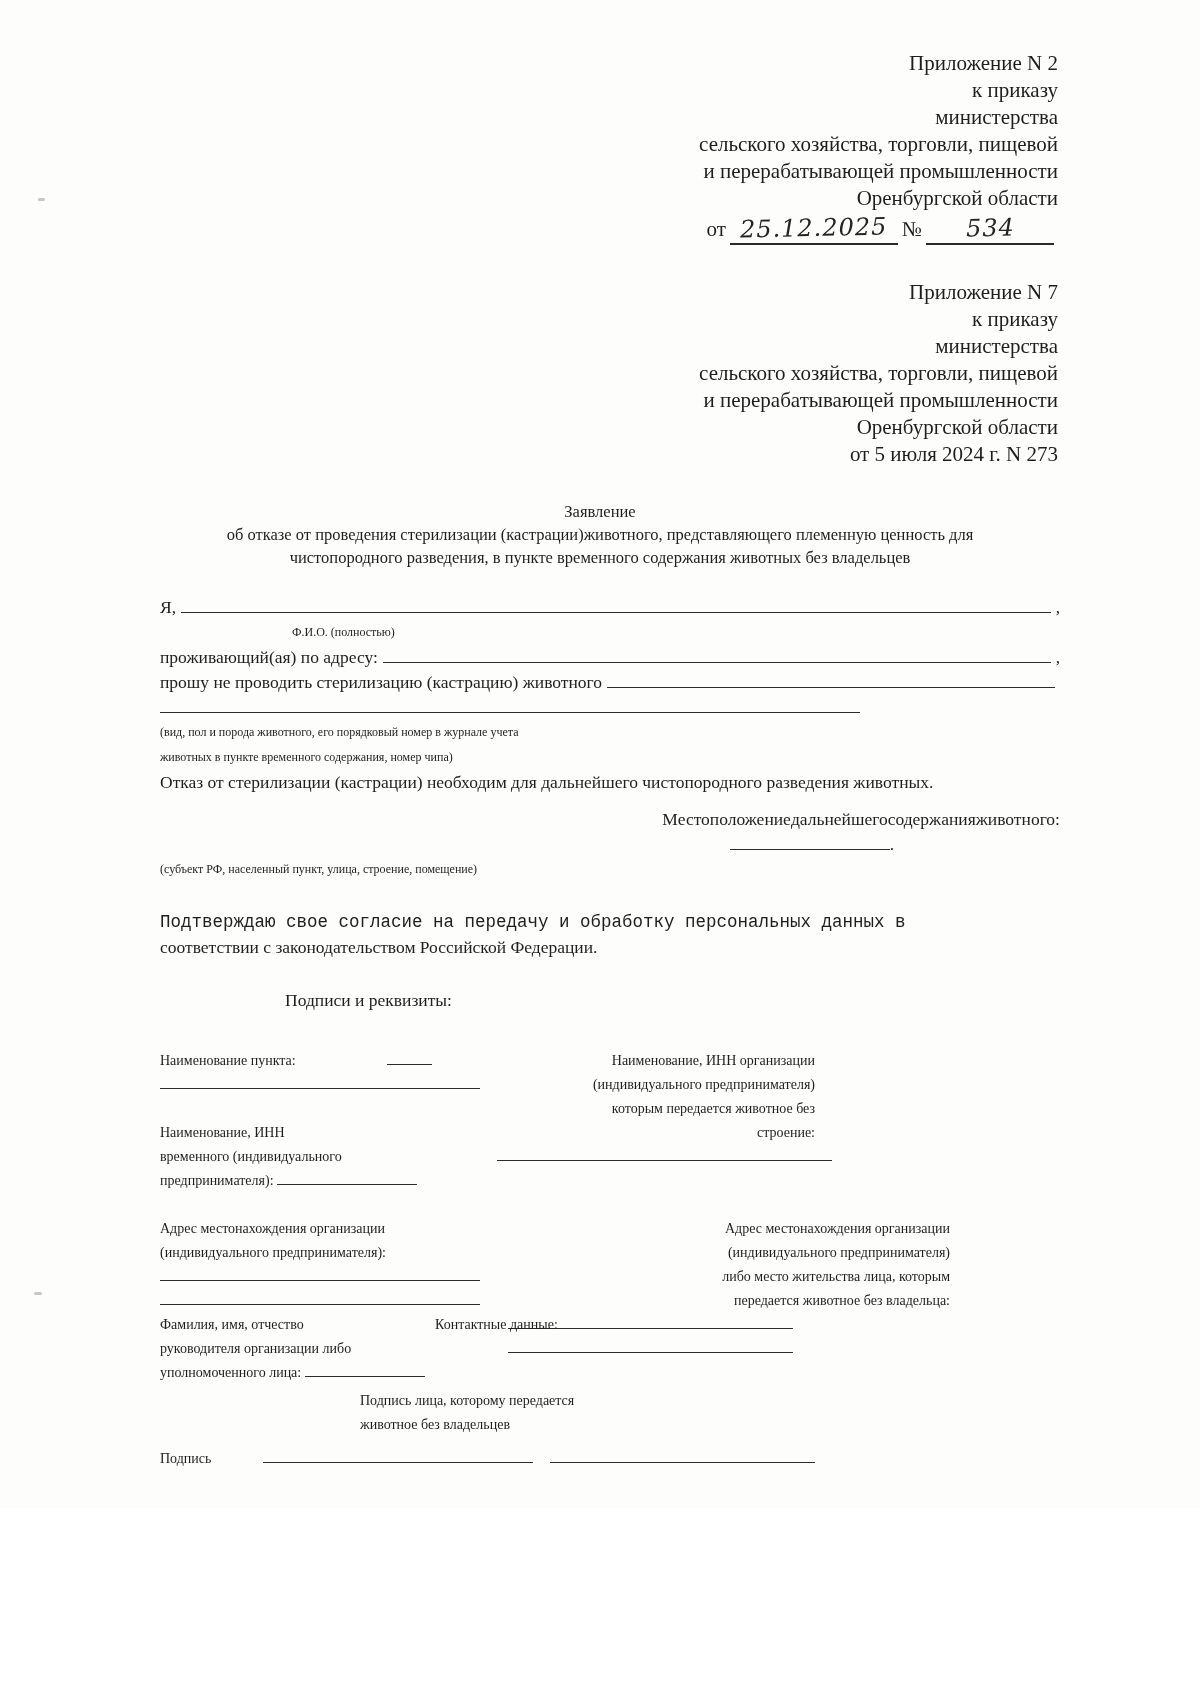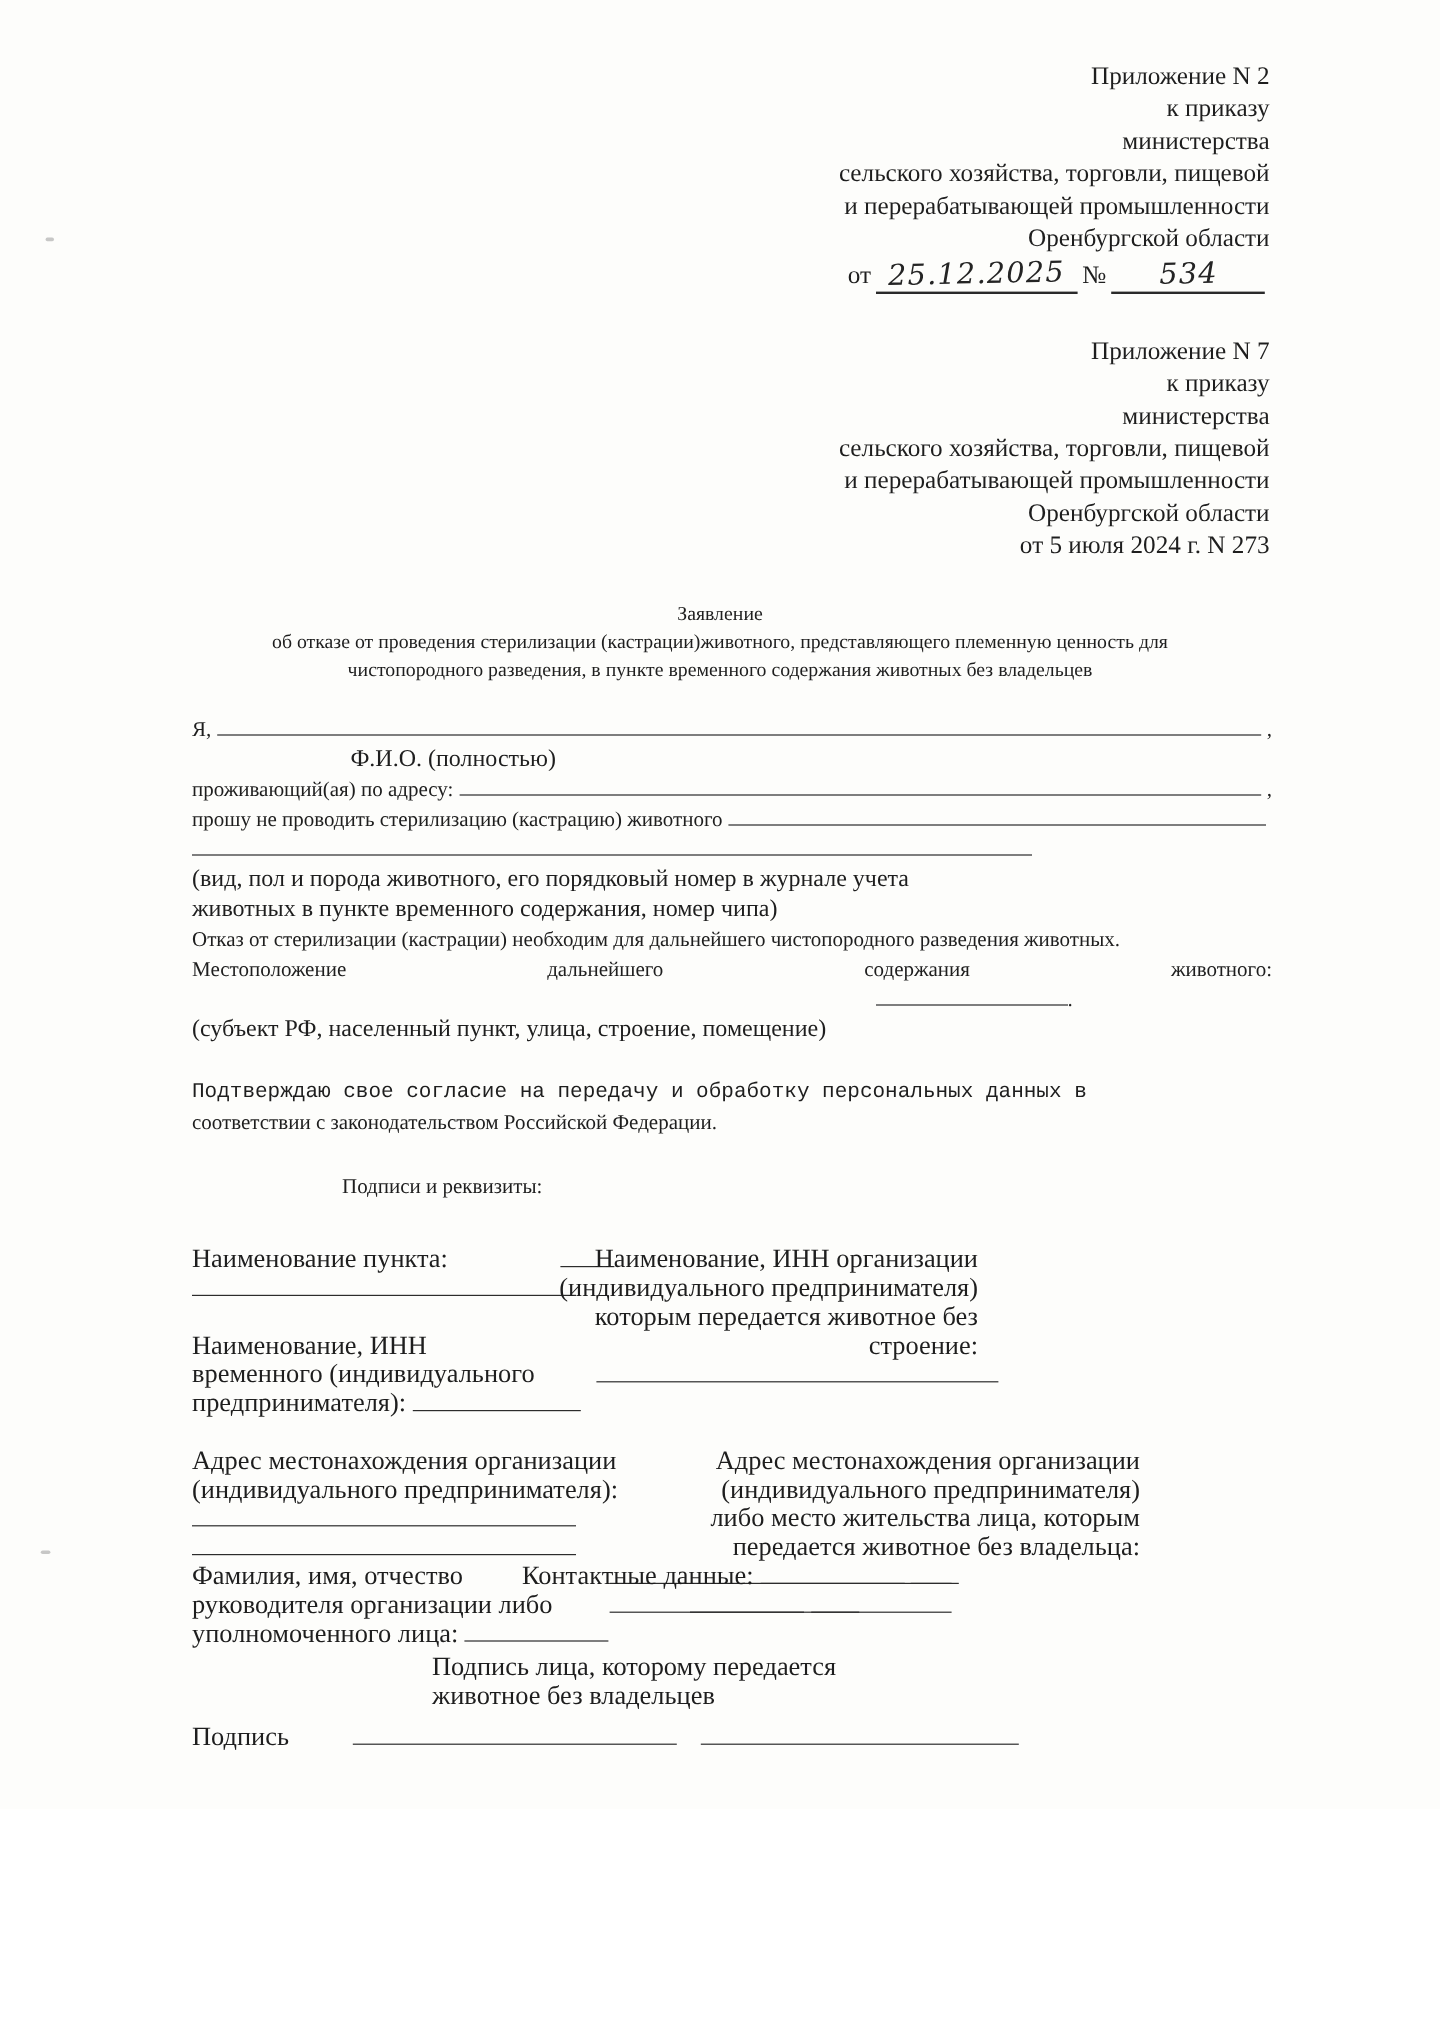--- a/index.html
+++ b/index.html
@@ -31,29 +31,29 @@
   }
 
   
   .title { text-align: center; margin-top: 32px; font-size: 16.5px; line-height: 23px; padding: 0 150px; }
 
   
   .bodytext { margin: 26px 140px 0 160px; font-size: 17.5px; line-height: 25px; }
   .flexline { display: flex; align-items: baseline; }
   .blank { display: inline-block; border-bottom: 1px solid #2c2c2c; height: 16px; vertical-align: baseline; }
   .grow { flex: 1 1 auto; margin: 0 5px; }
-  .caption { font-size: 20px; }
+  .caption { font-size: 12px; }
   .fio-cap { padding-left: 132px; }
-  .justify { display: flex; justify-content: space-between; }
+  .justify { display: flex; justify-content: flex-end; margin-top: 12px; }
   .loc-blank-row { text-align: right; padding-right: 166px; }
   .consent { margin-top: 28px; font-family: Liberation Mono, monospace; }
   .sig-heading { margin: 28px 0 0 125px; }
 
   
-  .sigs { position: relative; height: 440px; margin-top: 36px; font-size: 22px; line-height: 24px; }
+  .sigs { position: relative; height: 440px; margin-top: 36px; font-size: 14px; line-height: 24px; }
   .sb { position: absolute; }
   .ctr { text-align: right; }
   .w40 { width: 40px; } .w45 { width: 45px; } .w95 { width: 95px; }
   .w120 { width: 120px; } .w140 { width: 140px; } .w160 { width: 160px; }
   .w265 { width: 265px; } .w270 { width: 270px; } .w285 { width: 285px; }
   .w320 { width: 320px; } .w335 { width: 335px; } .w700 { width: 700px; }
   .blank-left { text-align: left; }
 </style>
 </head>
 <body>

